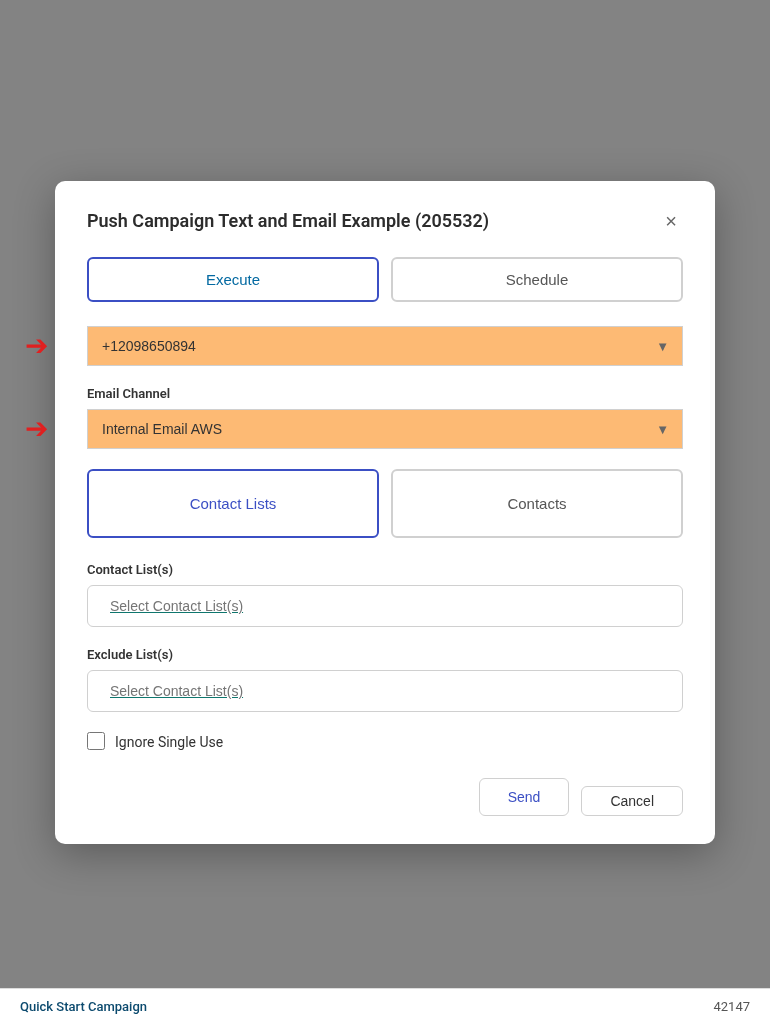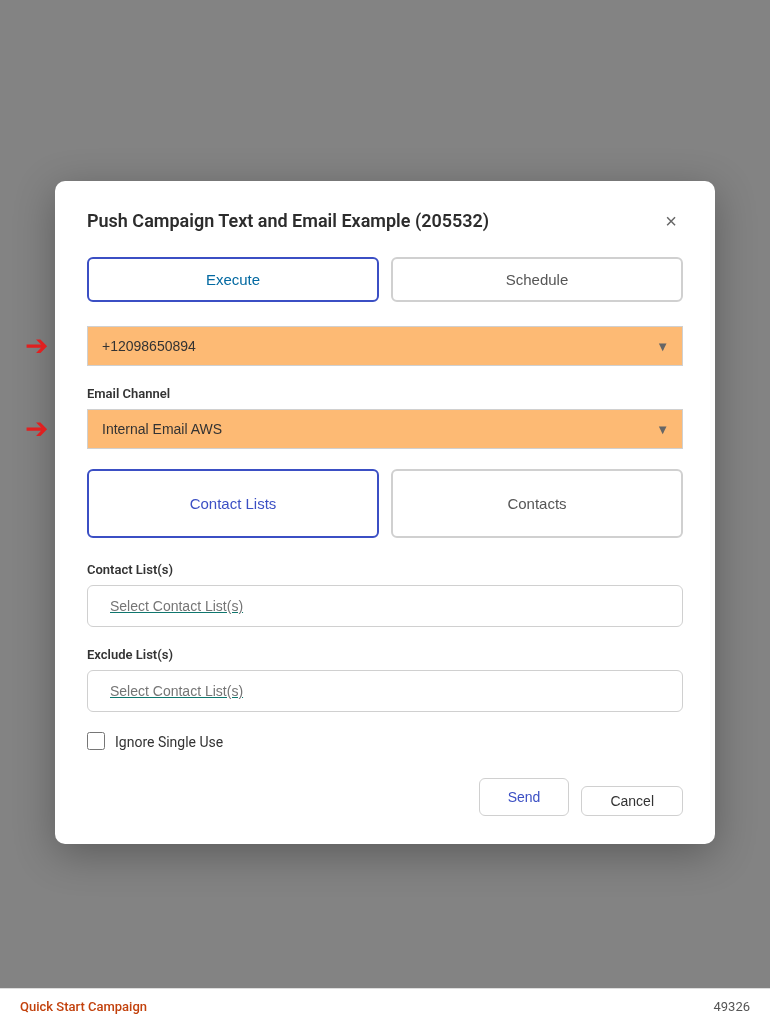--- a/index.html
+++ b/index.html
@@ -232,21 +232,21 @@
       background: #ffffff;
       border-top: 1px solid #ddd;
       display: flex;
       align-items: center;
       justify-content: space-between;
       padding: 0 20px;
       font-size: 13px;
     }
 
     .bottom-bar-link {
-      color: #c2410c;
+      color: #0c4a6e;
       font-weight: 500;
     }
 
     .bottom-bar-num {
       color: #555;
     }
   </style>
 </head>
 <body>
 
@@ -307,14 +307,14 @@
   </div>
 
   <div class="footer-row">
     <button class="send-btn">Send</button>
     <button class="cancel-btn">Cancel</button>
   </div>
 </div>
 
 <div class="bottom-bar">
   <span class="bottom-bar-link">Quick Start Campaign</span>
-  <span class="bottom-bar-num">49326</span>
+  <span class="bottom-bar-num">42147</span>
 </div>
 
 </body></html>

